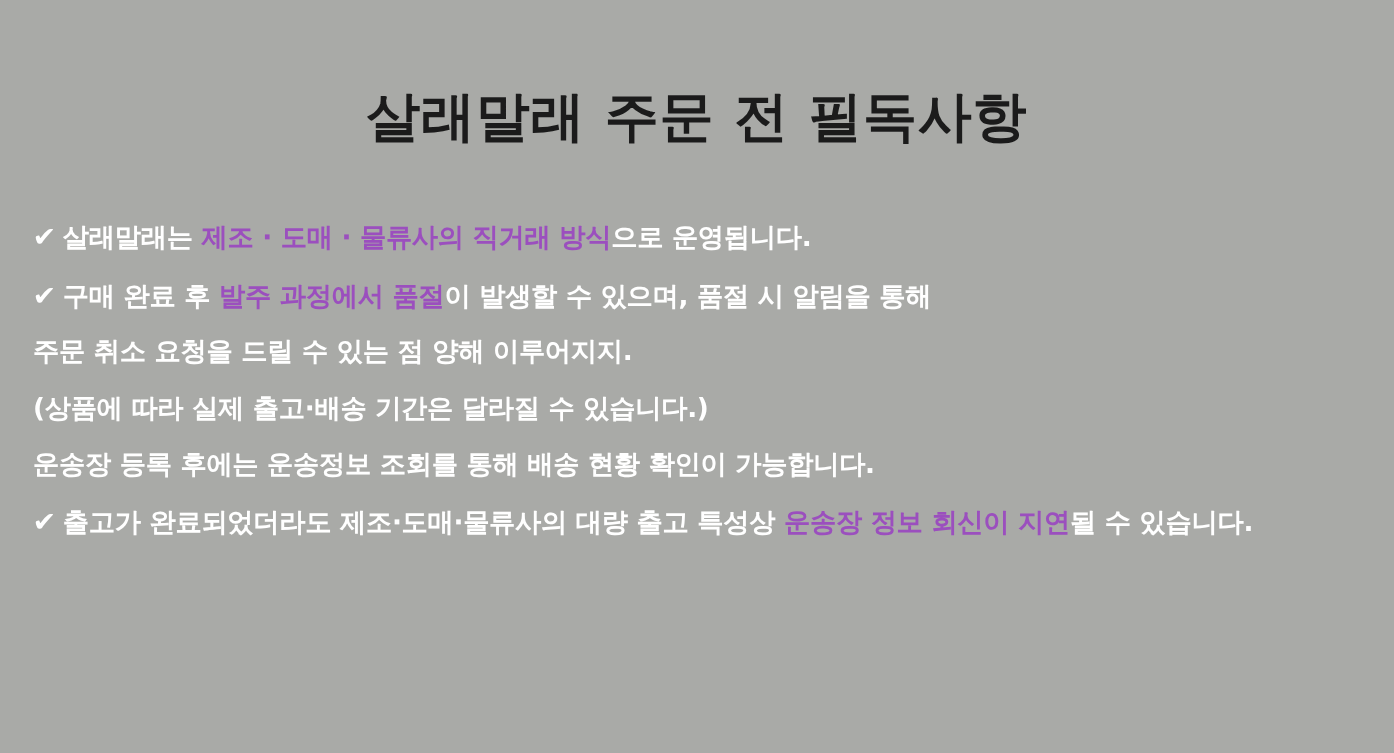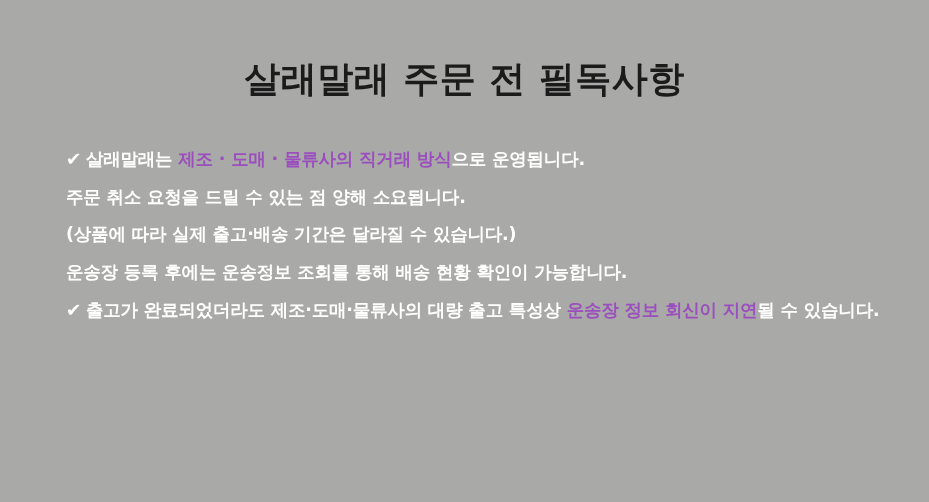--- a/index.html
+++ b/index.html
@@ -45,21 +45,20 @@
   }
 
   .notice-line {
     display: block;
     color: #ffffff;
     font-size: 17.5px;
     font-weight: bold;
     line-height: 37.5px;
     white-space: nowrap;
     letter-spacing: -0.2px;
-    margin-left: 44px;
   }
 
   .check-icon {
     display: inline-block;
     color: #ffffff;
     font-size: 18px;
     font-weight: bold;
     margin-right: 5px;
     transform: scaleX(1.05);
   }
@@ -74,19 +73,20 @@
 </style>
 </head>
 <body>
 
 <div id="notice-card">
 
   <div id="notice-title">살래말래 주문 전 필독사항</div>
 
   <div id="notice-body">
       <div class="notice-line"><span class="check-icon">✔</span><span class="seg-plain">살래말래는 </span><span class="seg-accent">제조 · 도매 · 물류사의 직거래 방식</span><span class="seg-plain">으로 운영됩니다.</span></div>
-      <div class="notice-line"><span class="seg-plain">주문 취소 요청을 드릴 수 있는 점 양해 소요됩니다.</span></div>
+      <div class="notice-line"><span class="check-icon">✔</span><span class="seg-plain">구매 완료 후 </span><span class="seg-accent">발주 과정에서 품절</span><span class="seg-plain">이 발생할 수 있으며, 품절 시 알림을 통해</span></div>
+      <div class="notice-line"><span class="seg-plain">주문 취소 요청을 드릴 수 있는 점 양해 이루어지지.</span></div>
       <div class="notice-line"><span class="seg-plain">(상품에 따라 실제 출고·배송 기간은 달라질 수 있습니다.)</span></div>
       <div class="notice-line"><span class="seg-plain">운송장 등록 후에는 운송정보 조회를 통해 배송 현황 확인이 가능합니다.</span></div>
       <div class="notice-line"><span class="check-icon">✔</span><span class="seg-plain">출고가 완료되었더라도 제조·도매·물류사의 대량 출고 특성상 </span><span class="seg-accent">운송장 정보 회신이 지연</span><span class="seg-plain">될 수 있습니다.</span></div>
     </div>
 
 </div>
 
 </body></html>

